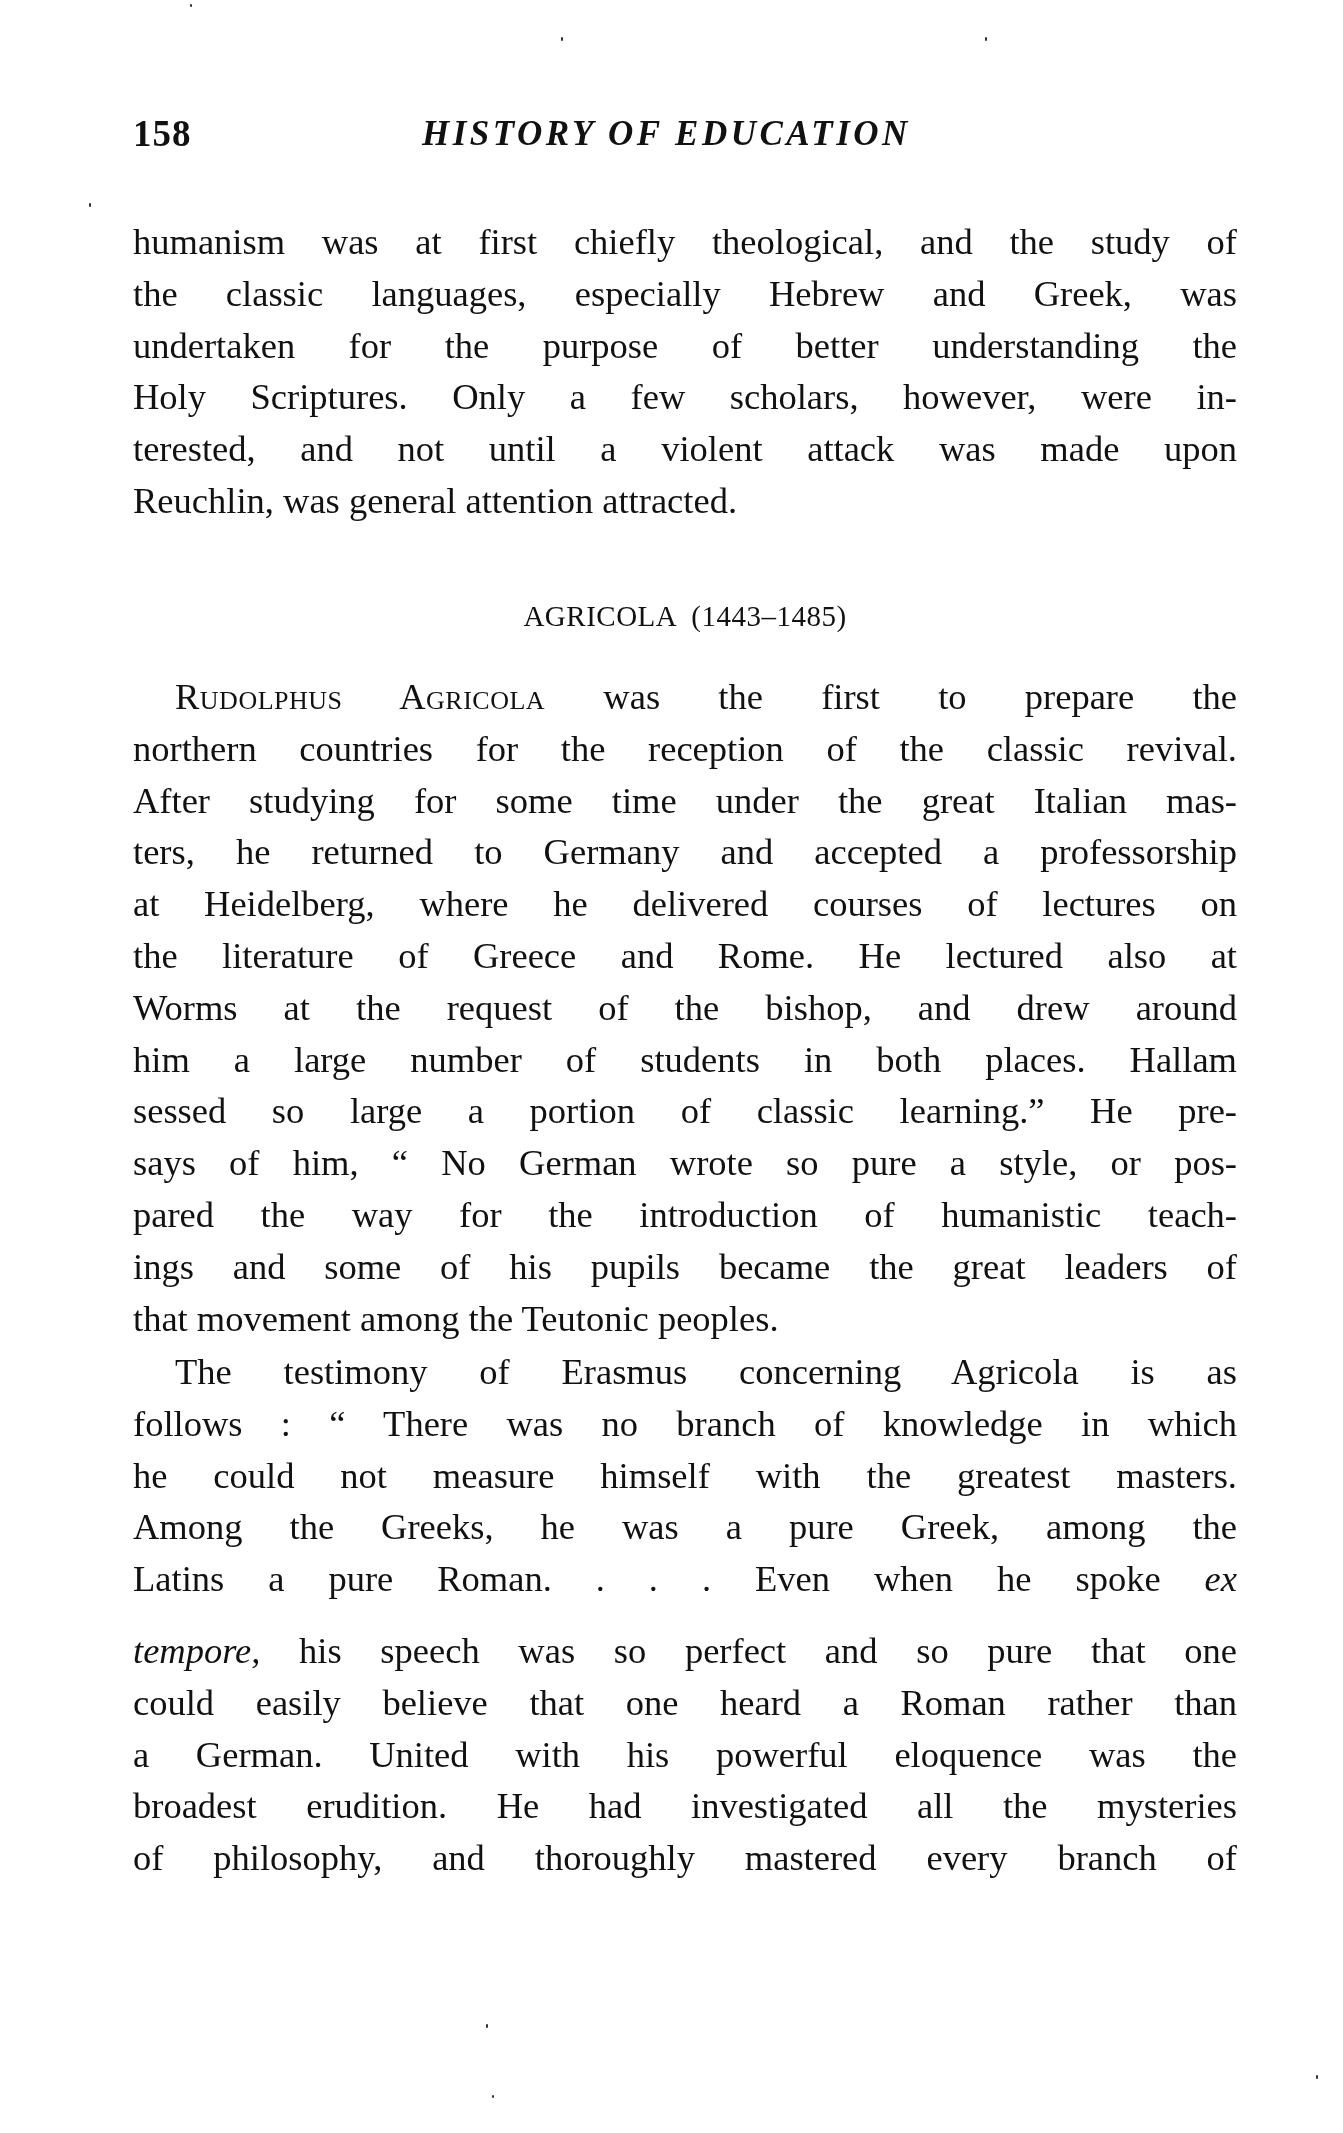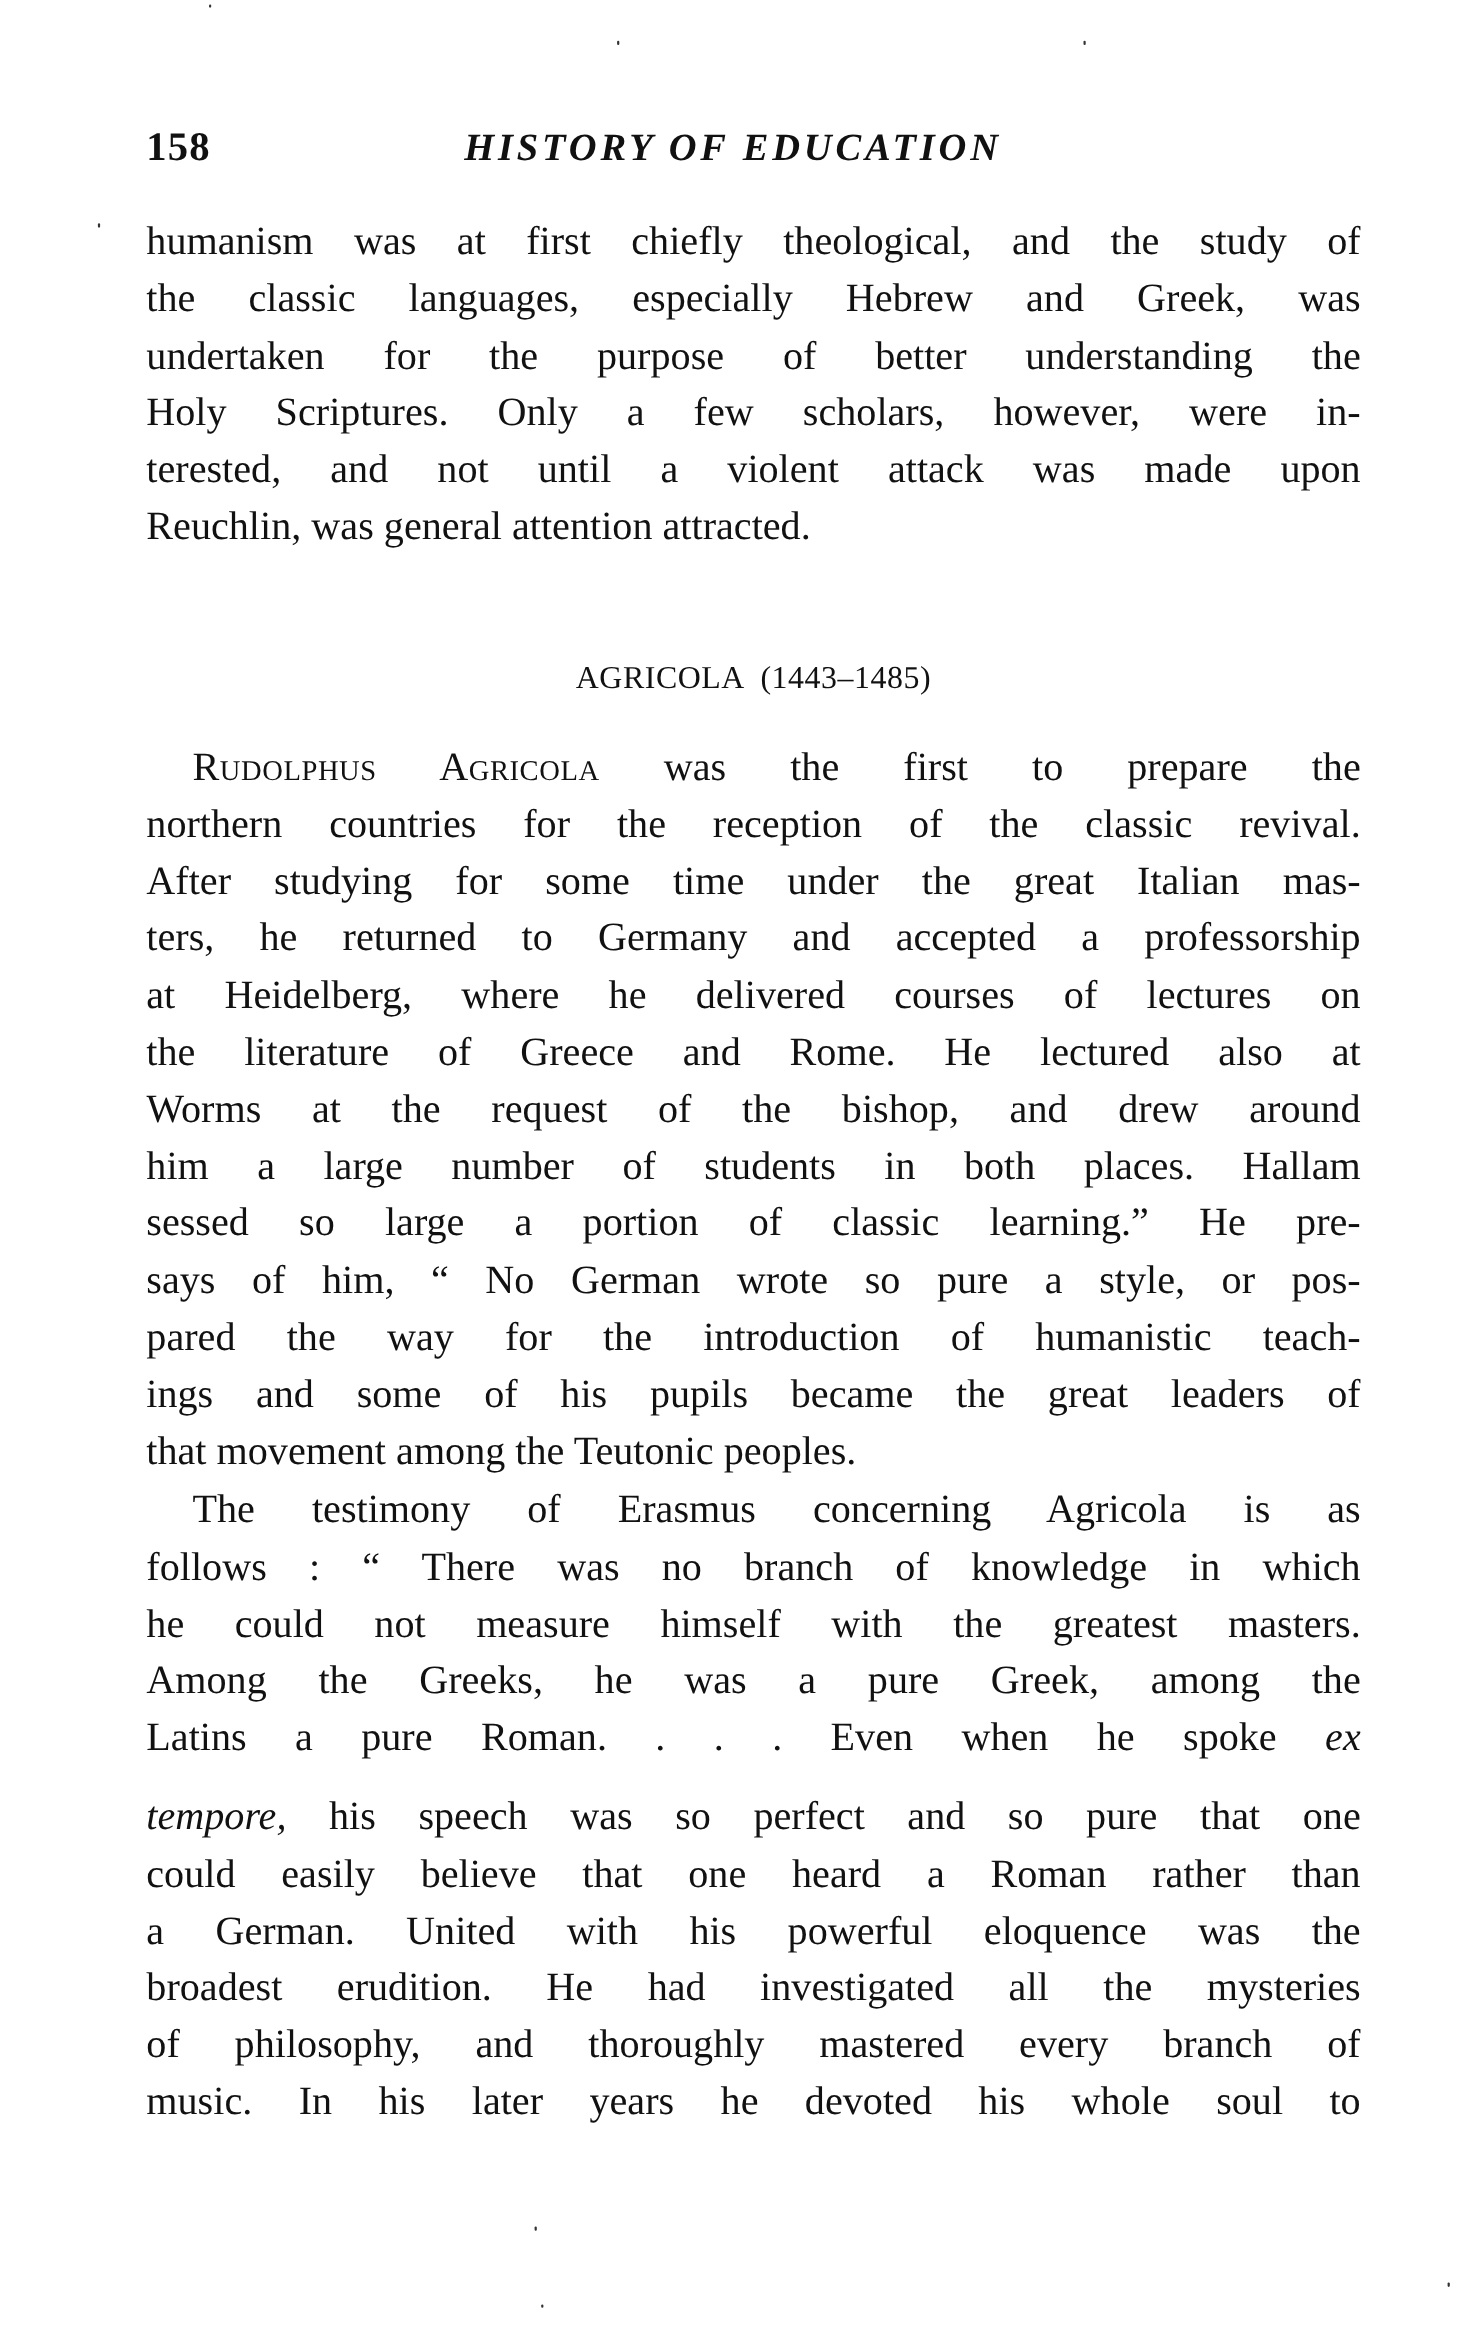--- a/index.html
+++ b/index.html
@@ -66,21 +66,21 @@
       overflow: visible;
     }
     .line.last {
       text-align: left;
       text-align-last: left;
     }
     .line.indent {
       padding-left: 42px;
       box-sizing: border-box;
     }
-    .para-1 { top: 193px; }
+    .para-1 { top: 216px; }
     .section-heading {
       position: absolute;
       left: 133px;
       width: 1104px;
       top: 596px;
       text-align: center;
       font-size: 29px;
       line-height: 40px;
       letter-spacing: 0.5px;
     }
@@ -157,16 +157,15 @@
     <span class="line indent" style="white-space: normal; overflow: hidden;">The testimony of Erasmus concerning Agricola is as</span>
     <span class="line" style="white-space: normal; overflow: hidden;">follows : “ There was no branch of knowledge in which</span>
     <span class="line" style="white-space: normal; overflow: hidden;">he could not measure himself with the greatest masters.</span>
     <span class="line" style="white-space: normal; overflow: hidden;">Among the Greeks, he was a pure Greek, among the</span>
     <span class="line" style="white-space: normal; overflow: hidden;"><span>Latins a pure Roman. . . .  Even when he spoke</span> <span class="ital">ex</span></span>
     <span class="line" style="white-space: normal; overflow: hidden; margin-top: 20px;"><span class="ital">tempore,</span> <span>his speech was so perfect and so pure that one</span></span>
     <span class="line" style="white-space: normal; overflow: hidden;">could easily believe that one heard a Roman rather than</span>
     <span class="line" style="white-space: normal; overflow: hidden;">a German.  United with his powerful eloquence was the</span>
     <span class="line" style="white-space: normal; overflow: hidden;">broadest erudition.  He had investigated all the mysteries</span>
     <span class="line" style="white-space: normal; overflow: hidden;">of philosophy, and thoroughly mastered every branch of</span>
-    <span class="line" style="white-space: normal; overflow: hidden;">music.  In his later years he devoted his whole soul to</span>
   </div>
 
 </div>
 
 </body></html>

